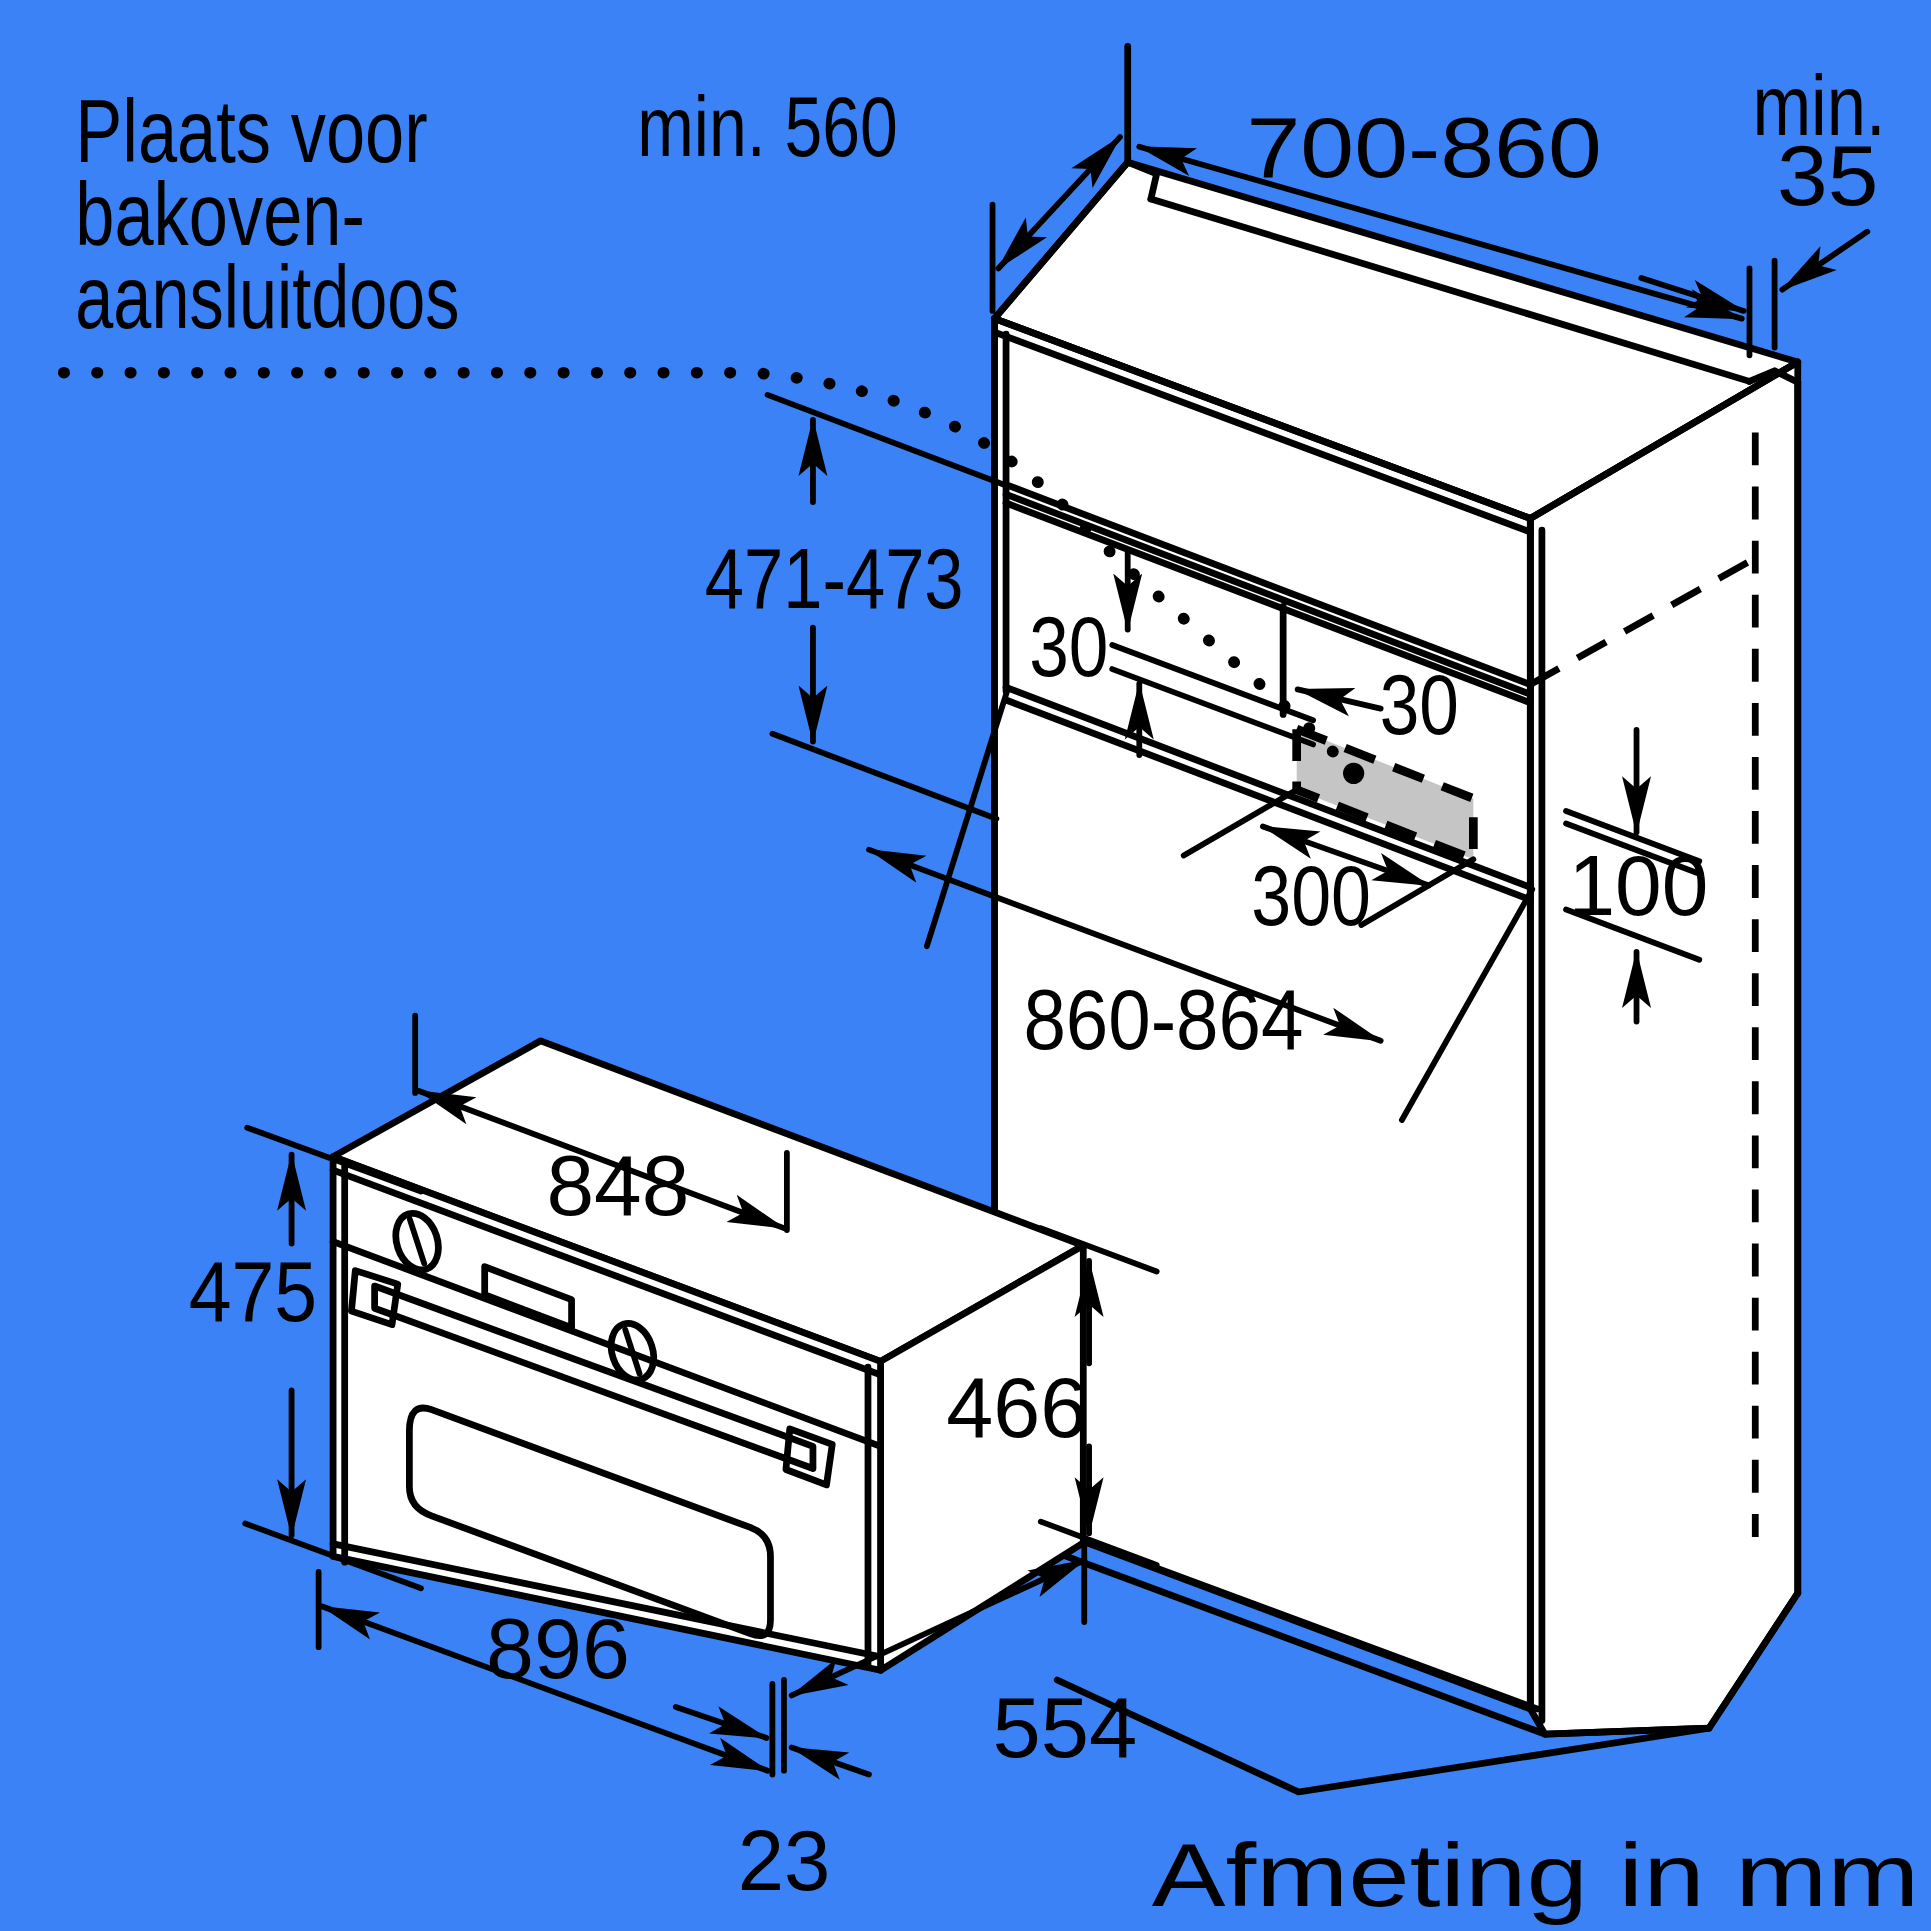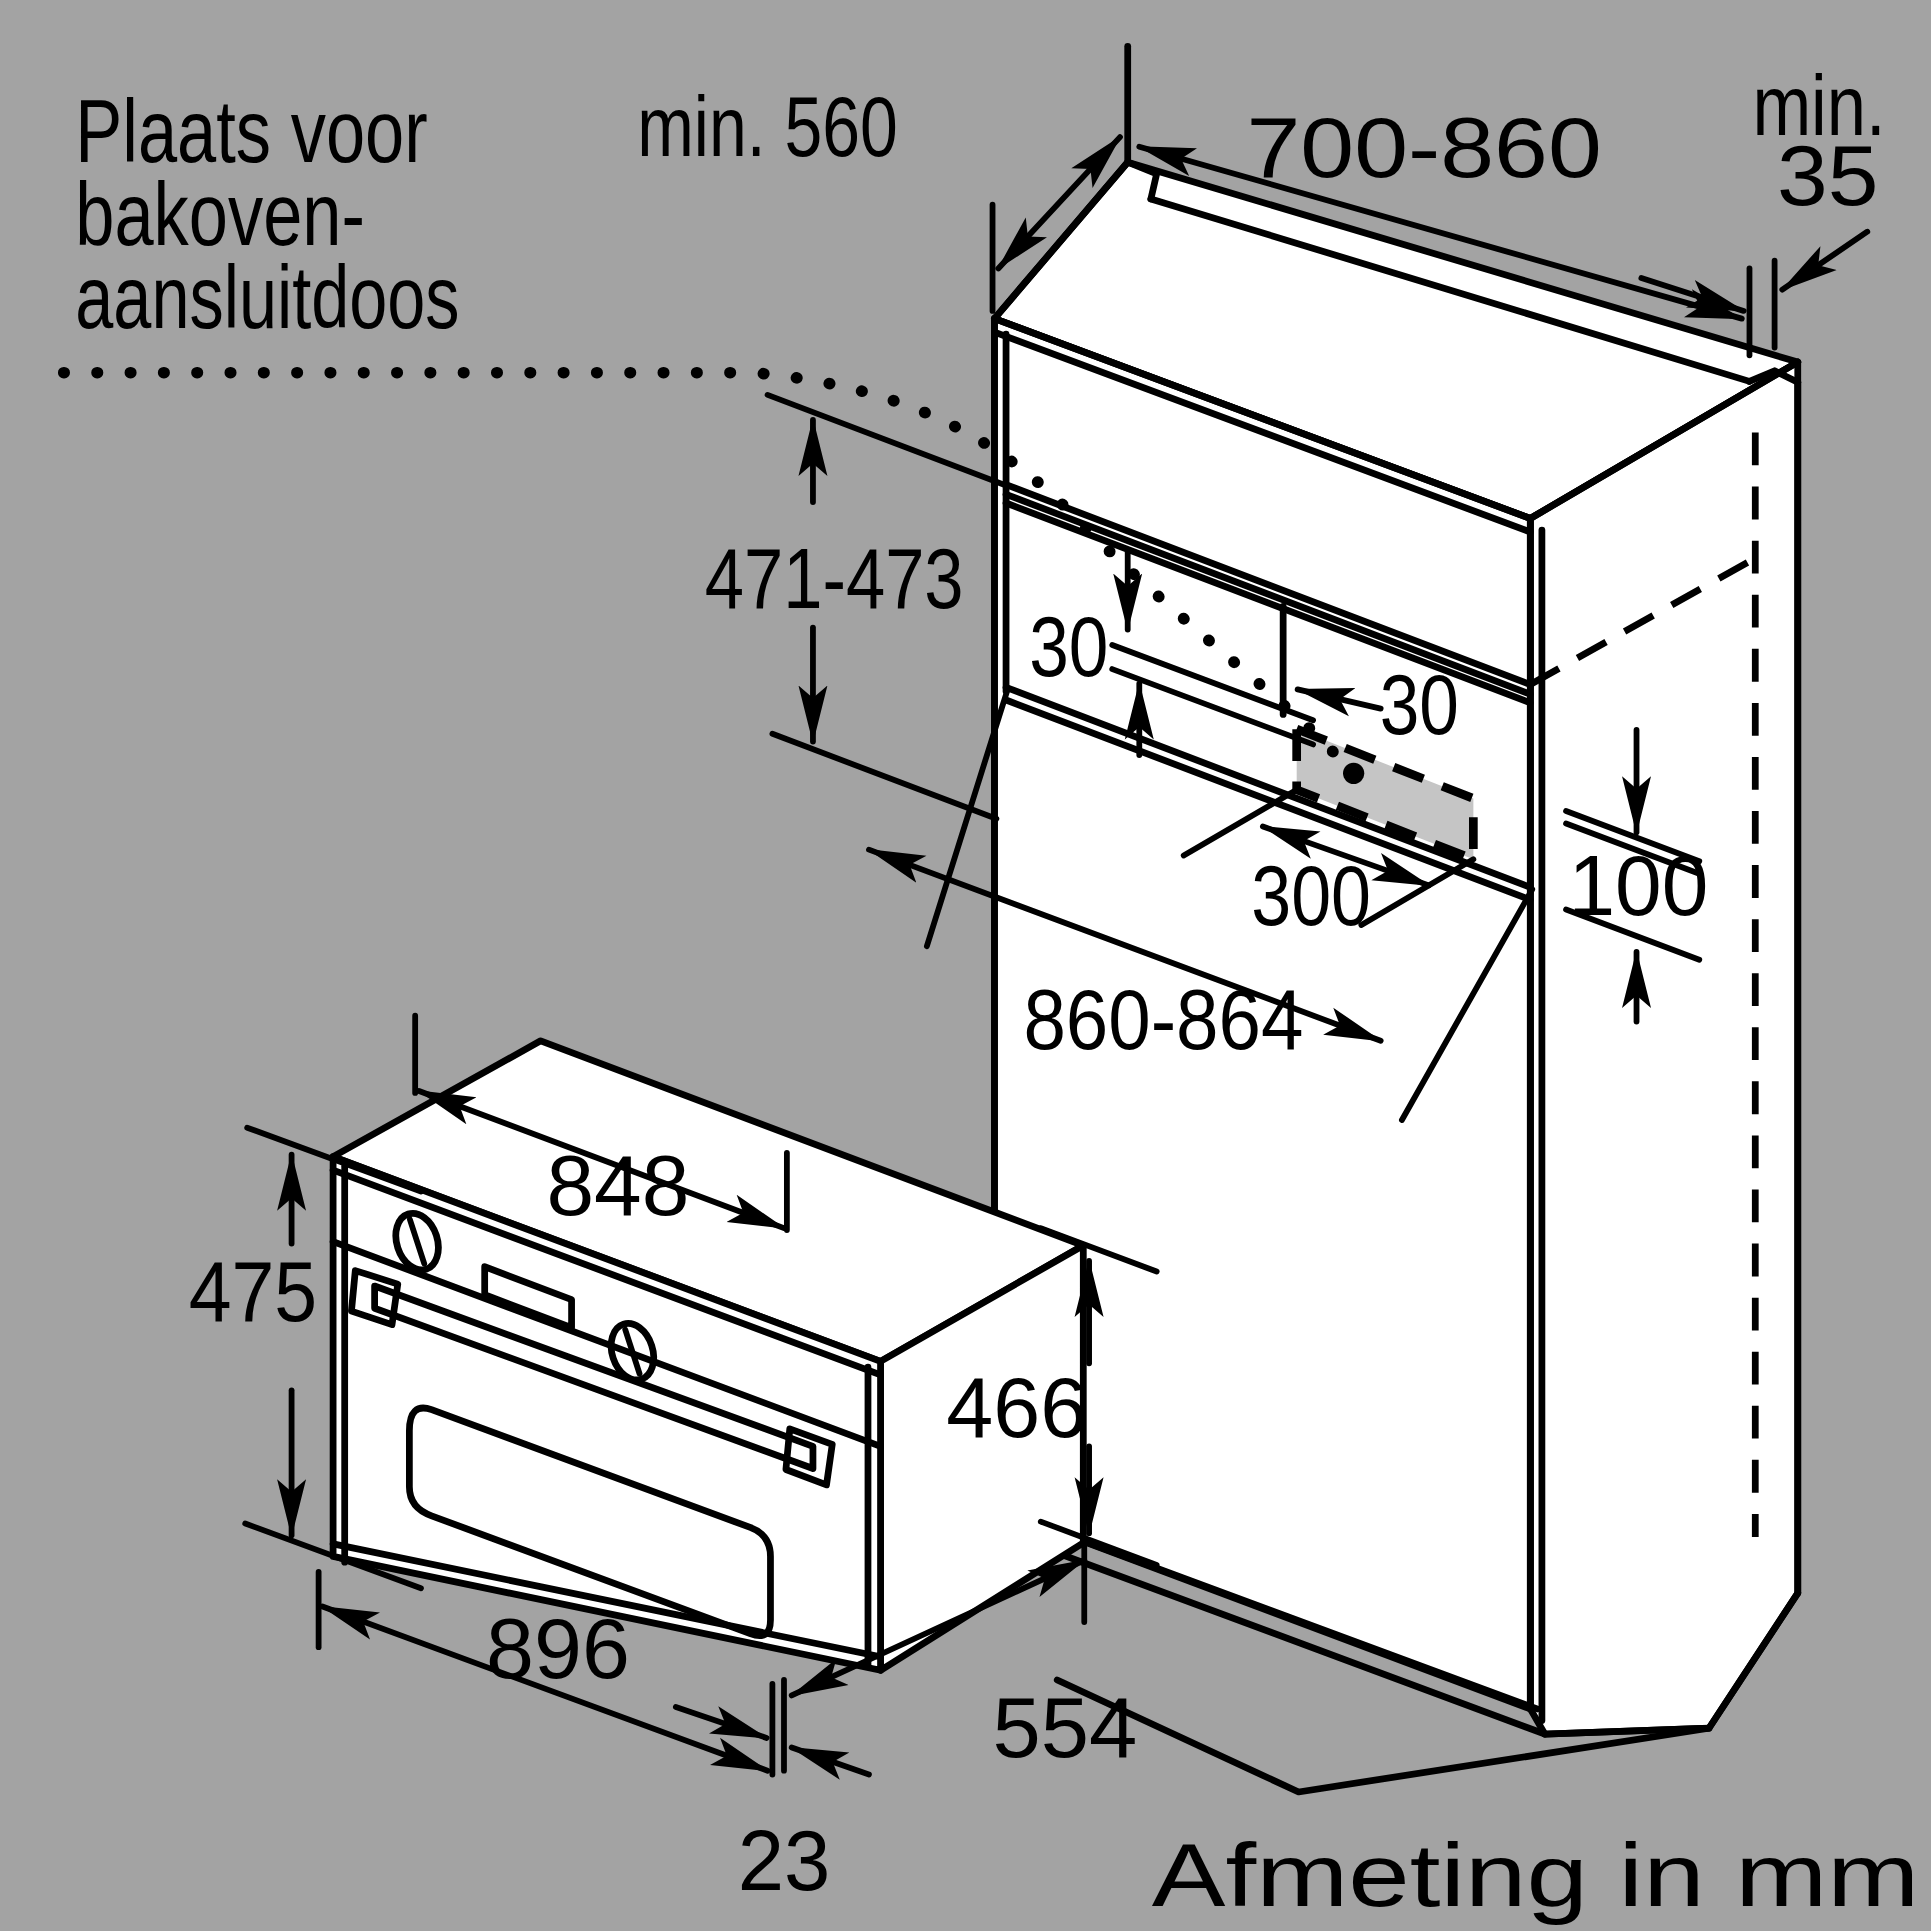--- a/index.html
+++ b/index.html
@@ -1,16 +1,16 @@
 <!DOCTYPE html>
 <html><head>
 <meta charset="utf-8">
 <style>
   html,body{margin:0;padding:0;background:#ffffff;}
-  .stage{width:1931px;height:1931px;position:relative;background:#a3a3a3;}
+  .stage{width:1931px;height:1931px;position:relative;background:#3b82f6;}
   svg{display:block;}
   .ln{stroke:#000;fill:none;stroke-width:7;stroke-linecap:round;stroke-linejoin:round;}
   .thin{stroke:#000;fill:none;stroke-width:6;stroke-linecap:round;stroke-linejoin:round;}
   .fw{fill:#ffffff;stroke:#000;stroke-width:7;stroke-linejoin:round;}
   .dash{stroke:#000;fill:none;stroke-width:7;stroke-dasharray:34 22;stroke-linecap:butt;}
   .boxdash{stroke:#000;stroke-width:9;stroke-dasharray:33 21;stroke-linejoin:miter;}
   .dots{stroke:#000;fill:none;stroke-width:12;stroke-dasharray:0.5 34;stroke-linecap:round;}
   text{font-family:"Liberation Sans",sans-serif;fill:#000;stroke:none;}
   .lbl{font-size:88px;}
   .note{font-size:92px;}

